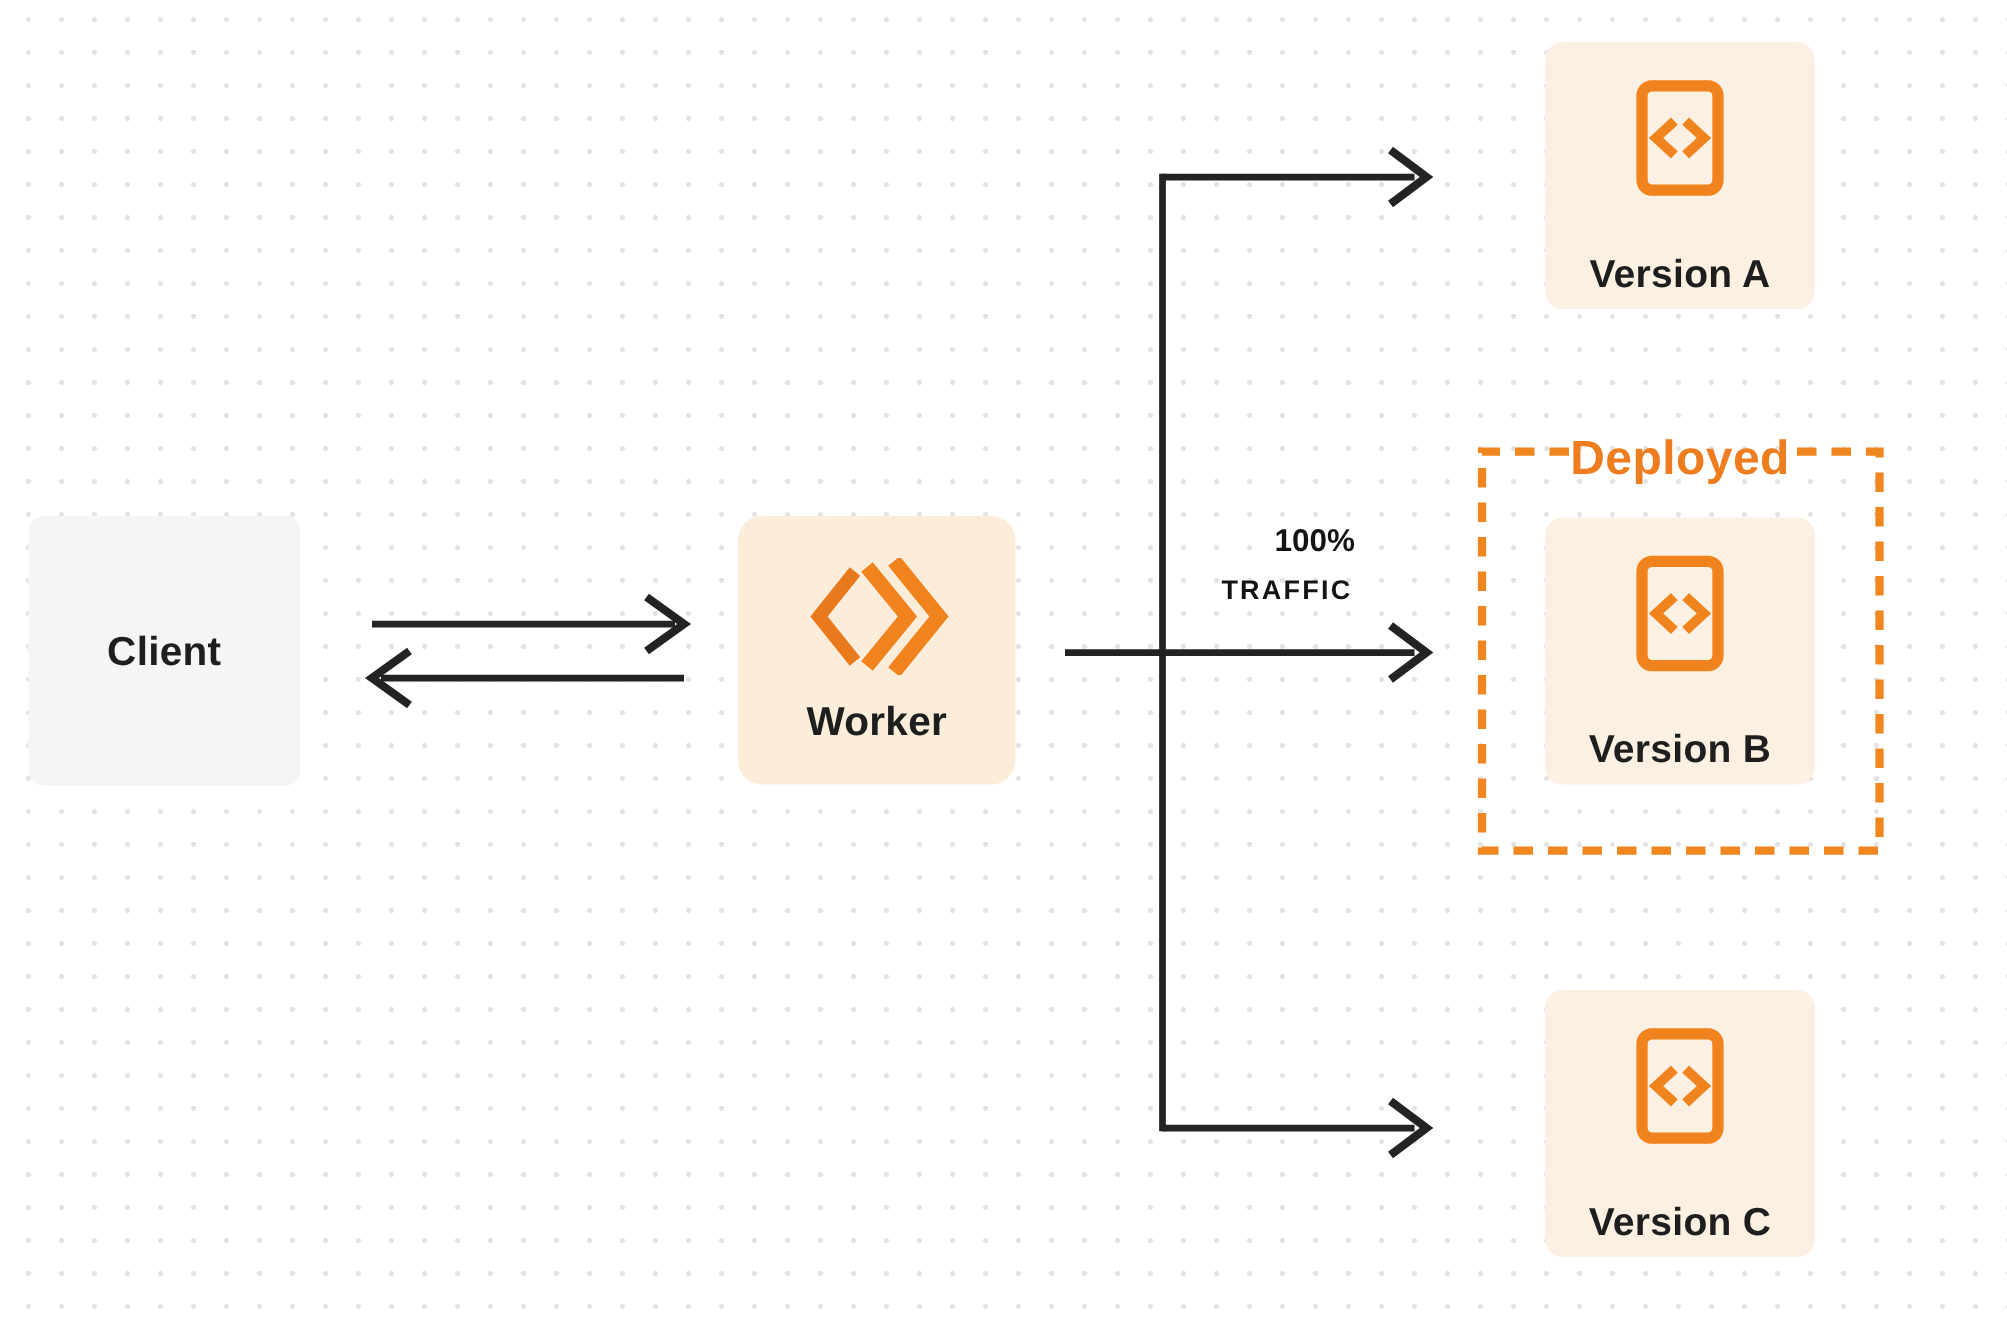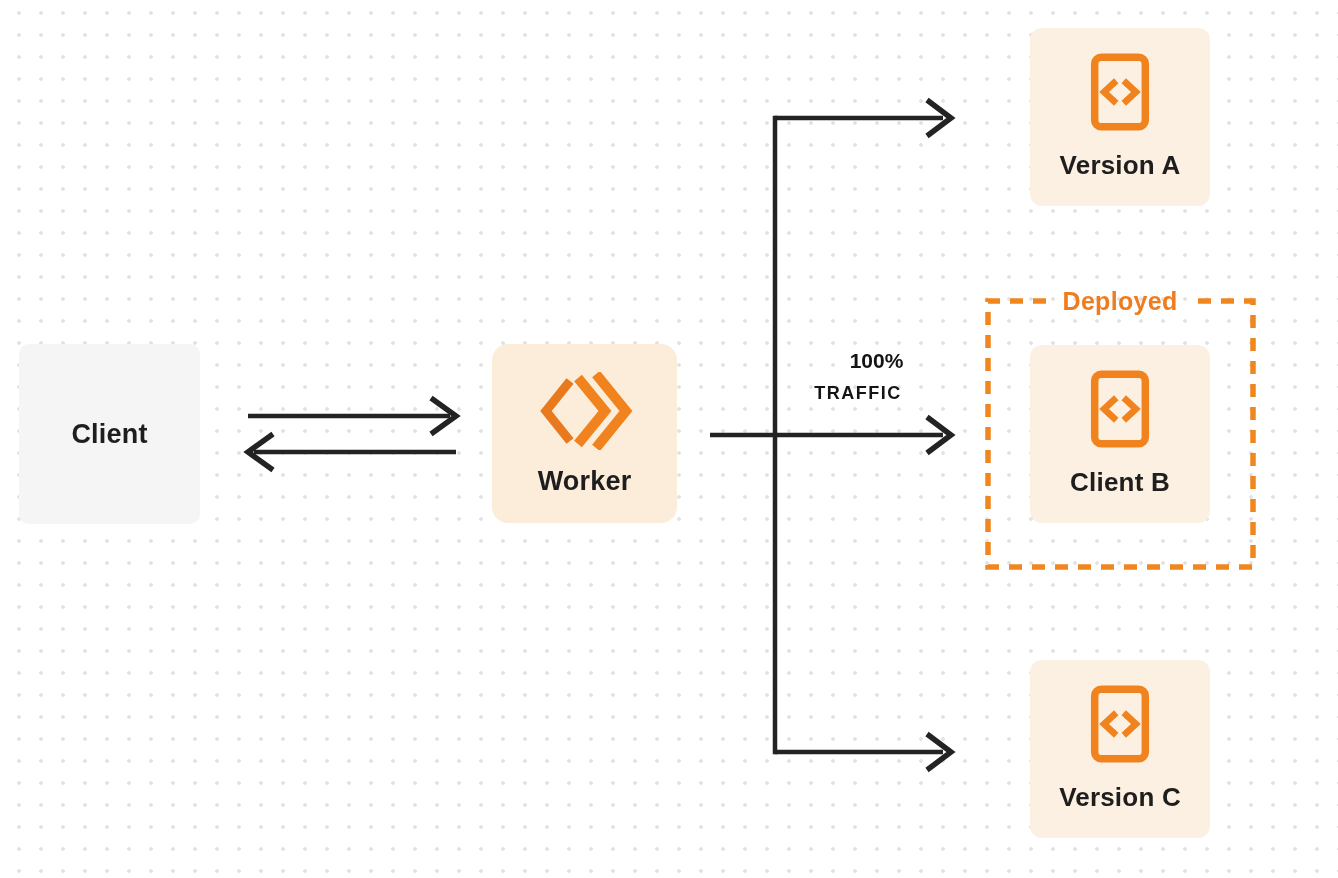--- a/index.html
+++ b/index.html
@@ -58,32 +58,33 @@
     border-radius: 16px;
     padding-top: 28px;
   }
   .worker-node .node-label { font-size: 27px; margin-top: 16px; }
   .version-node {
     width: 180px;
     height: 178px;
     background: #fcf0e2;
     border-radius: 12px;
     padding-top: 24px;
+    gap: 17px;
   }
   .version-node .node-label { font-size: 26px; margin-top: 18px; }
   .version-a-node { left: 1030px; top: 28px; }
   .version-b-node { left: 1030px; top: 345px; }
   .version-c-node { left: 1030px; top: 660px; }
   .deployed-label {
     position: absolute;
     left: 1040px;
     top: 287px;
     width: 160px;
     text-align: center;
-    font-size: 25px;
+    font-size: 32px;
     font-weight: 700;
     color: #ee7d1f;
     letter-spacing: 0.3px;
   }
   .traffic-label {
     position: absolute;
     left: 778px;
     top: 350px;
     width: 160px;
     text-align: center;
@@ -157,21 +158,21 @@
     </svg>
     <div class="node-label">Version A</div>
   </div>
 
   <div class="node version-node version-b-node">
     <svg class="icon-svg" width="60" height="80" viewBox="0 0 64 84" xmlns="http://www.w3.org/2000/svg">
       <rect x="5" y="5" width="54" height="74" rx="7" fill="none" stroke="#f0831d" stroke-width="8"></rect>
       <path d="M 28 30 L 15 42 L 28 54" fill="none" stroke="#f0831d" stroke-width="7"></path>
       <path d="M 36 30 L 49 42 L 36 54" fill="none" stroke="#f0831d" stroke-width="7"></path>
     </svg>
-    <div class="node-label">Client B</div>
+    <div class="node-label">Version B</div>
   </div>
 
   <div class="node version-node version-c-node">
     <svg class="icon-svg" width="60" height="80" viewBox="0 0 64 84" xmlns="http://www.w3.org/2000/svg">
       <rect x="5" y="5" width="54" height="74" rx="7" fill="none" stroke="#f0831d" stroke-width="8"></rect>
       <path d="M 28 30 L 15 42 L 28 54" fill="none" stroke="#f0831d" stroke-width="7"></path>
       <path d="M 36 30 L 49 42 L 36 54" fill="none" stroke="#f0831d" stroke-width="7"></path>
     </svg>
     <div class="node-label">Version C</div>
   </div>

